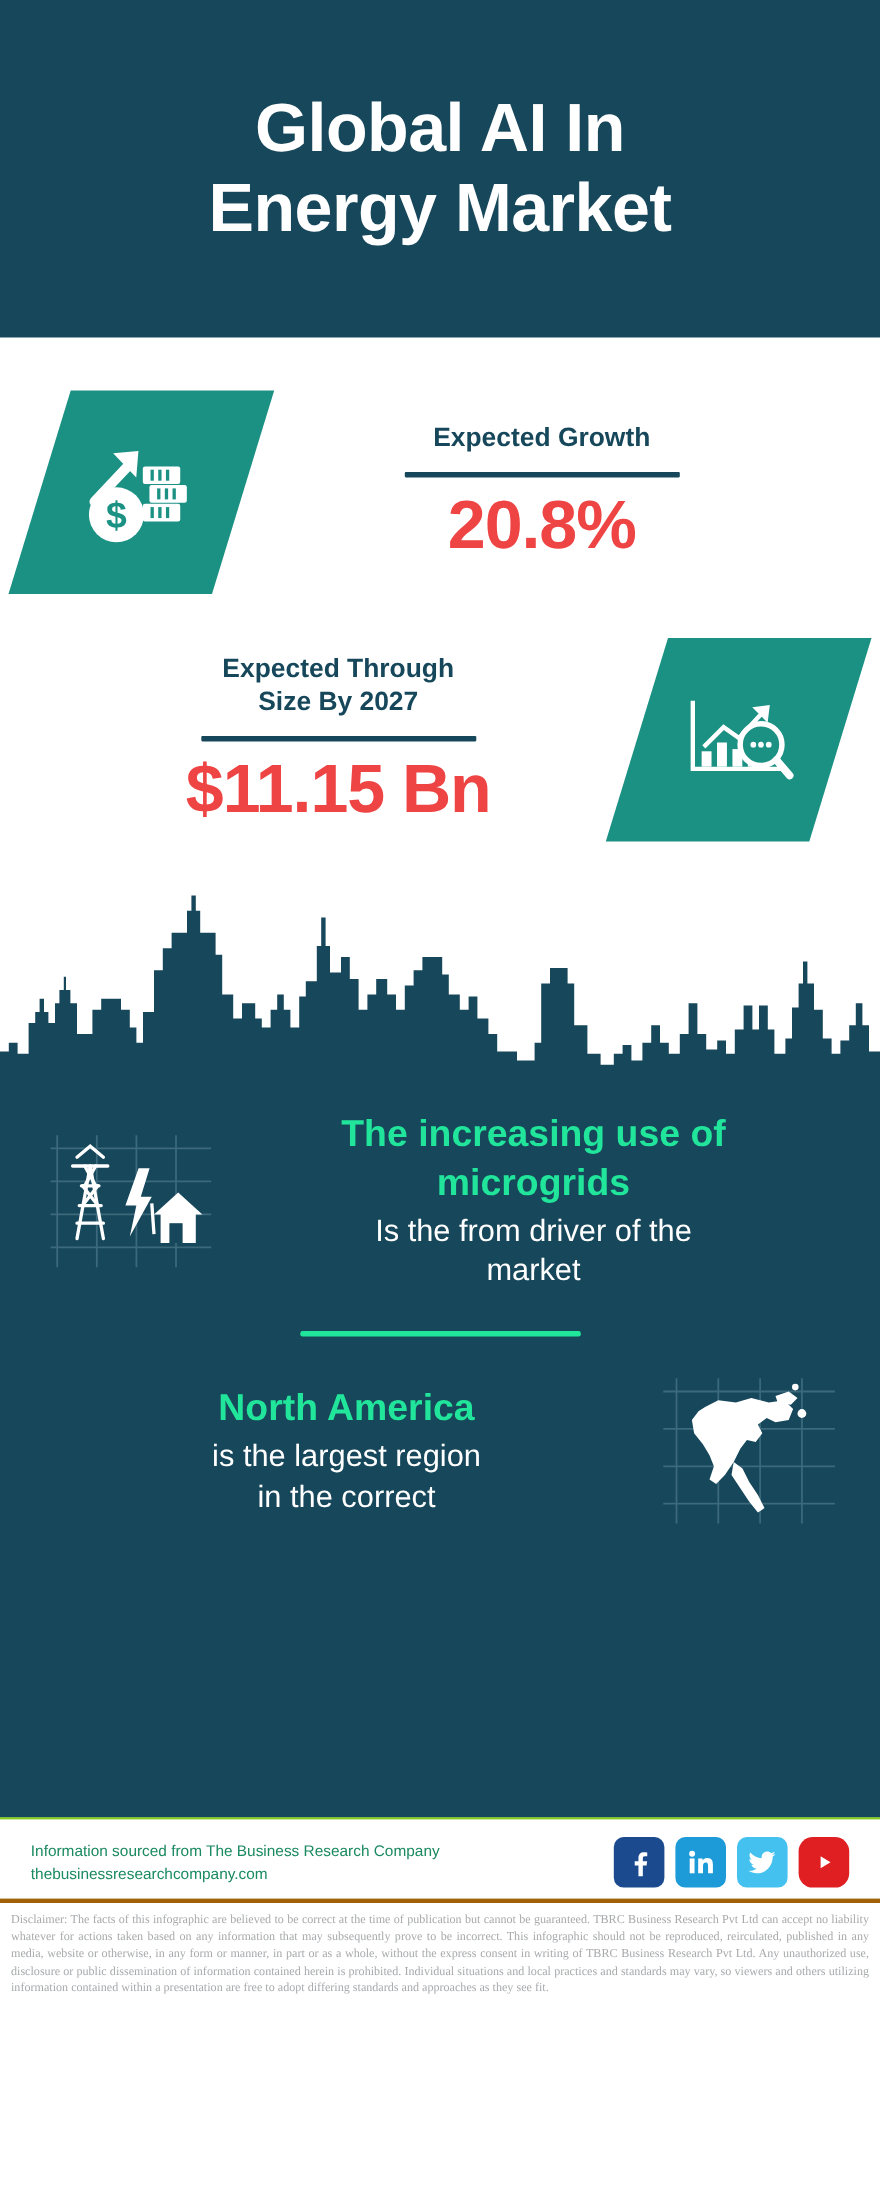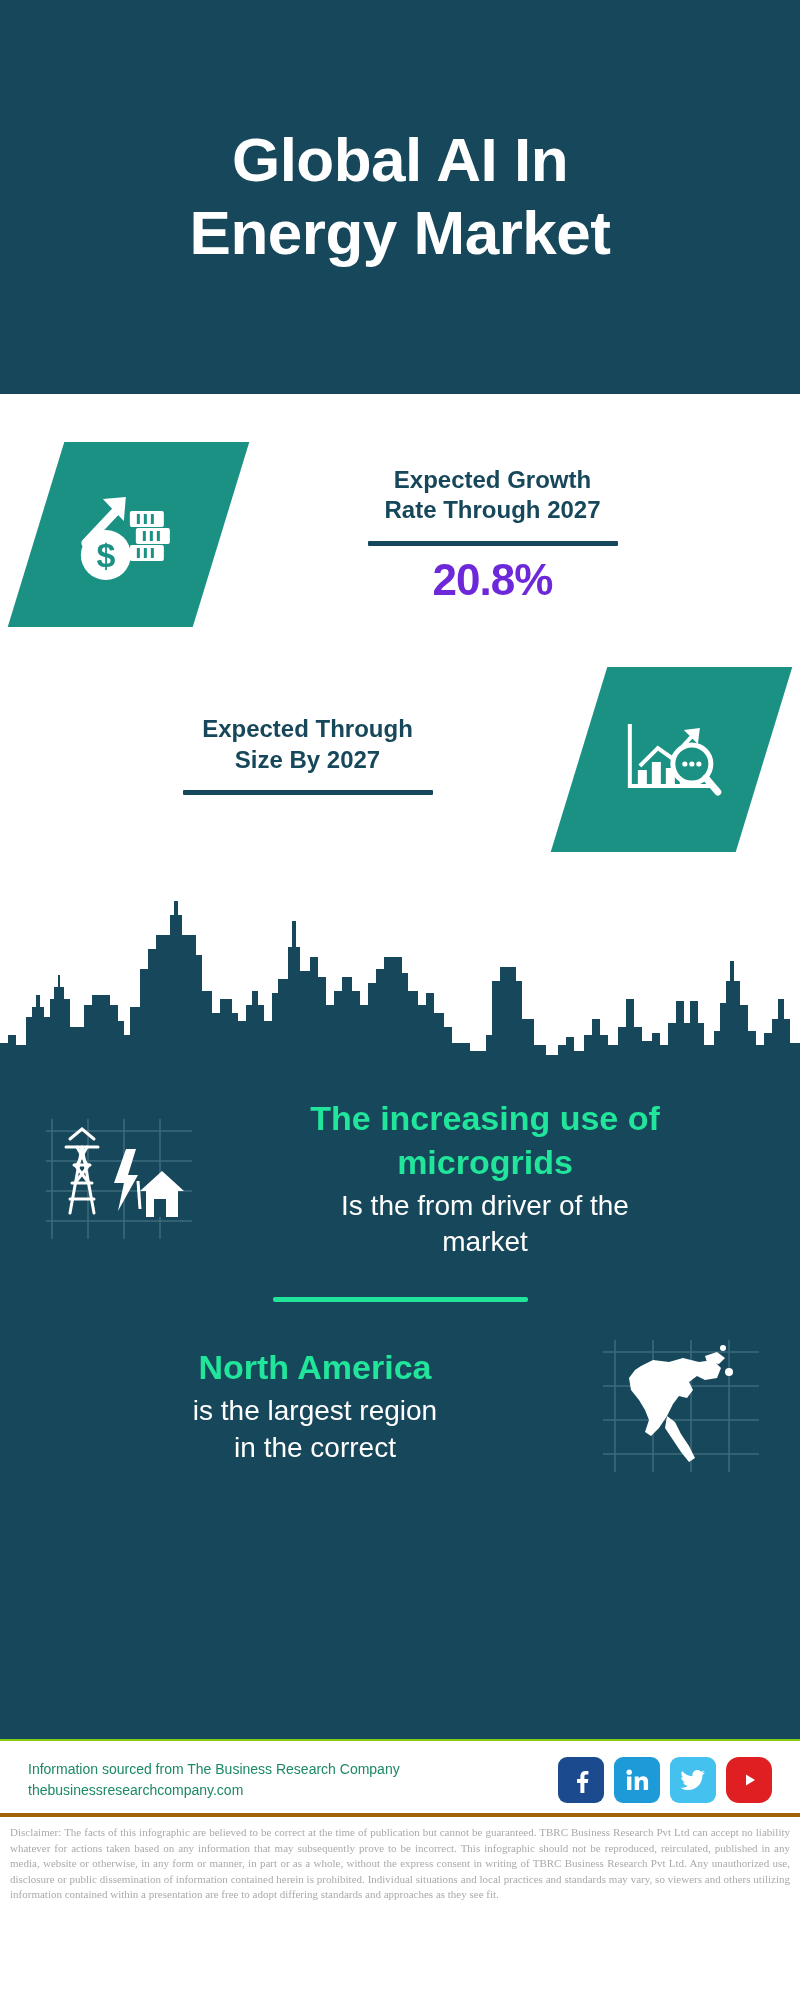--- a/index.html
+++ b/index.html
@@ -8,21 +8,21 @@
     background:#ffffff;
     font-family:"Liberation Sans", sans-serif;
     overflow:hidden;
     position:relative;
   }
   .page{width:800px;height:2000px;position:relative;}
 
   
   .header{
     background:#17475a;
-    height:394px;
+    height:307px;
     display:flex;align-items:center;justify-content:center;
     box-sizing:border-box;
     padding:0 52px;
   }
   .header h1{
     margin:0;
     color:#ffffff;
     font-size:62px;
     line-height:1.17;
     font-weight:bold;
@@ -62,22 +62,22 @@
     font-weight:bold;
     line-height:1.26;
     text-align:center;
     margin:0;
   }
   .rule{
     width:250px;height:5px;background:#17475a;
     margin:15px 0 10px 0;border-radius:1px;
   }
   .stat-value{
-    color:#6d28d9;
-    font-size:44px;
+    color:#ef4444;
+    font-size:62px;
     font-weight:bold;
     line-height:1.1;
     margin:0;
     text-align:center;
     letter-spacing:-1px;
   }
 
   
   .skyline-wrap{
     position:absolute;
@@ -201,34 +201,34 @@
             </g>
 
             <circle cx="36" cy="74" r="25" fill="#fff"></circle>
             <text x="36" y="86" font-size="34" font-weight="bold" fill="#1b9184" text-anchor="middle" font-family="Liberation Sans, sans-serif">$</text>
           </svg>
         </div>
       </div>
       <div class="stat-text">
         <p class="stat-label">
           <span>Expected Growth</span><br>
-          <span>Rate Through 2027</span>
         </p>
         <div class="rule"></div>
         <p class="stat-value">20.8%</p>
       </div>
     </div>
 
     <div class="stat-row two">
       <div class="stat-text">
         <p class="stat-label">
           <span>Expected Through</span><br>
           <span>Size By 2027</span>
         </p>
         <div class="rule"></div>
+        <p class="stat-value">$11.15 Bn</p>
       </div>
       <div class="para-badge">
         <div class="inner">
           <svg width="112" height="100" viewBox="0 0 112 100">
             <g stroke="#fff" stroke-width="4" fill="none">
               <path d="M14 14 L14 76 L96 76"></path>
               <path d="M24 56 L42 38 L56 48 L80 22"></path>
             </g>
             <path d="M68 20 L84 18 L82 34 Z" fill="#fff"></path>
             <g fill="#fff">

